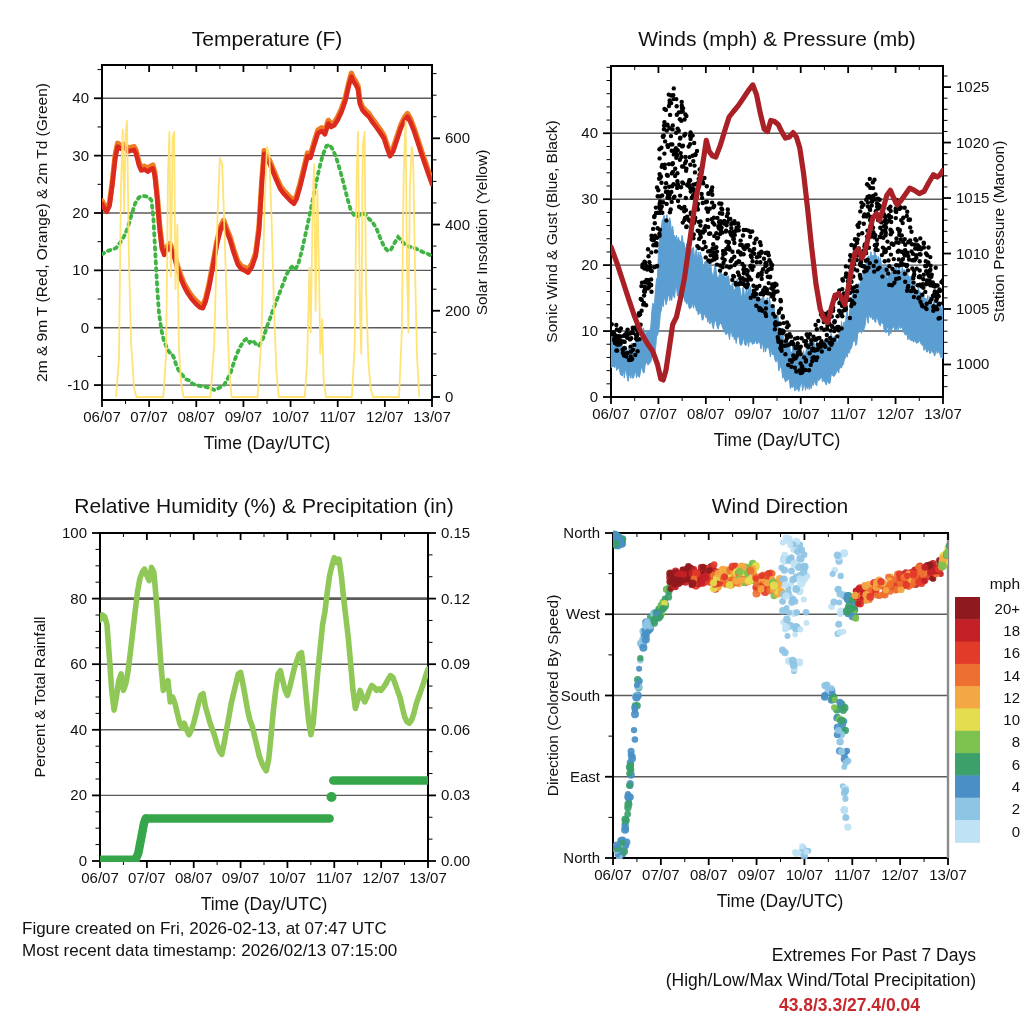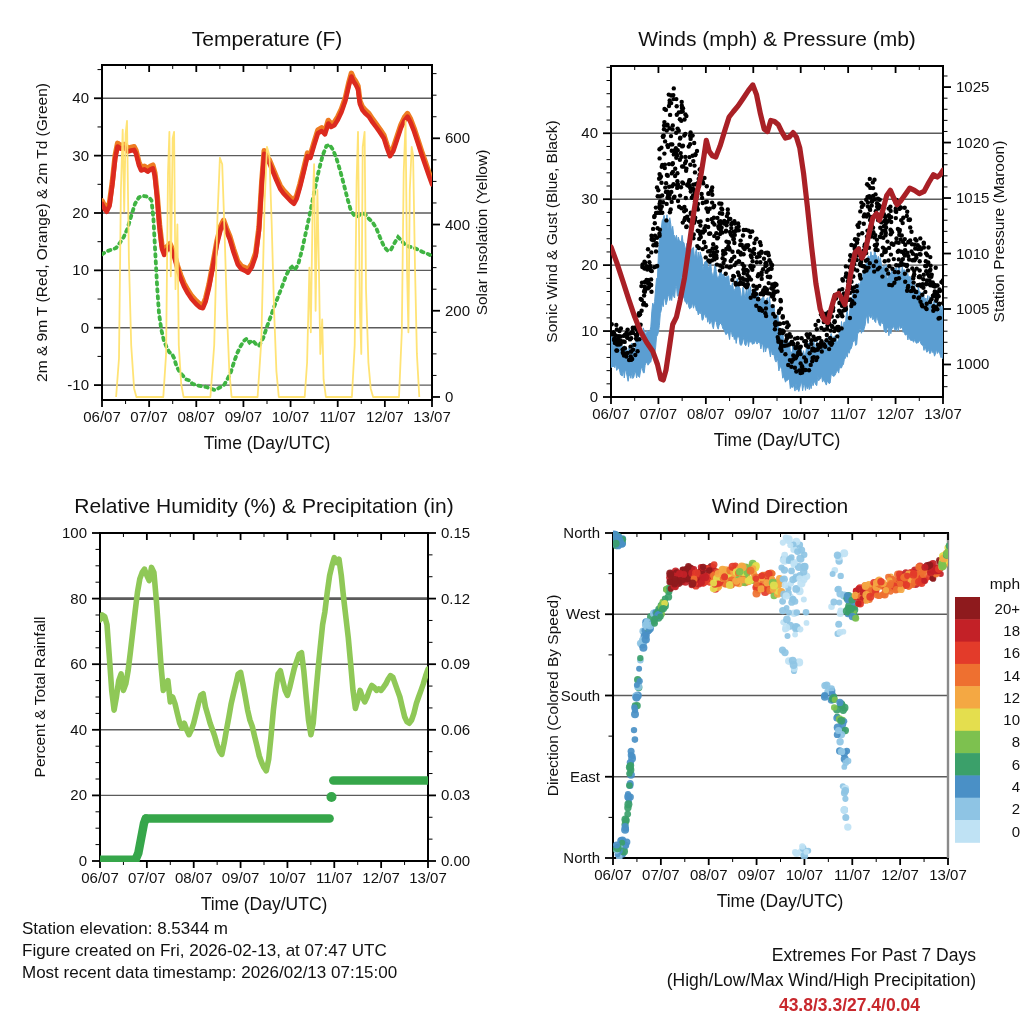--- a/index.html
+++ b/index.html
@@ -2510,23 +2510,22 @@
         <rect x="955" y="775.4" width="25" height="22.8" fill="#4a90c6"></rect>
         <text x="1020" y="792.05" font-size="15" fill="#111" text-anchor="end" font-weight="normal">4</text>
         <rect x="955" y="797.7" width="25" height="22.8" fill="#8ec4e4"></rect>
         <text x="1020" y="814.35" font-size="15" fill="#111" text-anchor="end" font-weight="normal">2</text>
         <rect x="955" y="820" width="25" height="22.8" fill="#bfe2f4"></rect>
         <text x="1020" y="836.65" font-size="15" fill="#111" text-anchor="end" font-weight="normal">0</text>
       </g>
     </svg>
 
   <div class="footer">
-    <div>Station elevation: 8.5344 m</div>
     <div>Figure created on Fri, 2026-02-13, at 07:47 UTC</div>
     <div>Most recent data timestamp: 2026/02/13 07:15:00</div>
   </div>
 
   <div class="extremes">
     <div>Extremes For Past 7 Days</div>
-    <div>(High/Low/Max Wind/High Precipitation)</div>
+    <div>(High/Low/Max Wind/Total Precipitation)</div>
     <div class="vals" style="color: rgb(200, 40, 45);">43.8/3.3/27.4/0.04</div>
   </div>
 </div>
 
 </body></html>

